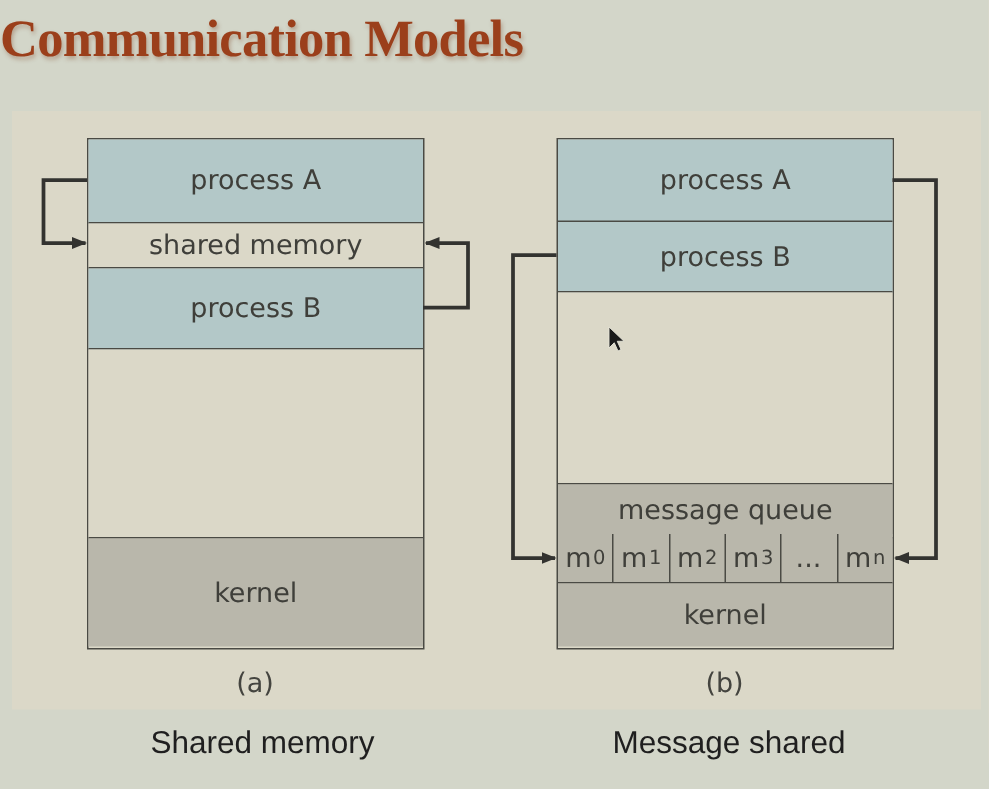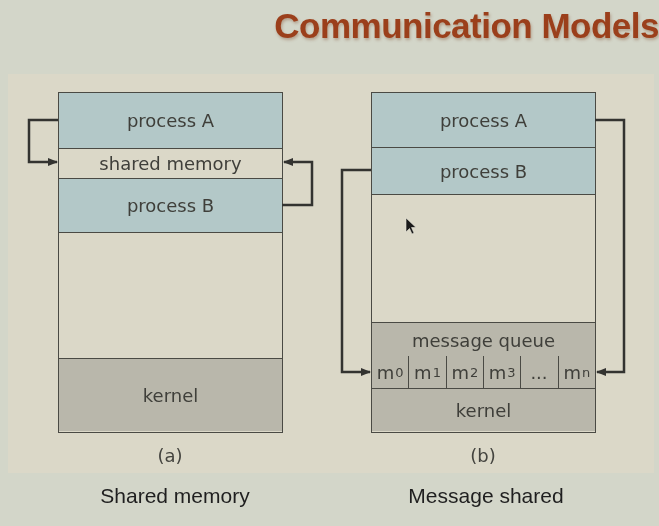--- a/index.html
+++ b/index.html
@@ -4,22 +4,22 @@
 <style>
   html, body { margin: 0; padding: 0; }
   body {
     width: 659px; height: 526px; overflow: hidden;
     background: #d3d6c9;
     position: relative;
     font-family: "DejaVu Sans", sans-serif;
   }
   .title {
     position: absolute; left: 0; top: 6px; width: 659px;
-    text-align: right;
-    font-family: Liberation Sans, sans-serif;
+    text-align: left;
+    font-family: Liberation Serif, serif;
     font-weight: bold; font-size: 35px;
     color: #9b3f1b;
     letter-spacing: -0.5px;
     text-shadow: 1px 2px 3px rgba(120,60,30,0.35);
   }
   .panel {
     position: absolute; left: 8px; top: 74px; width: 646px; height: 399px;
     background: #dbd8c8;
   }
   .box { position: absolute; border: 1.5px solid #4a4a44; box-sizing: border-box; padding-left: 24px; }

